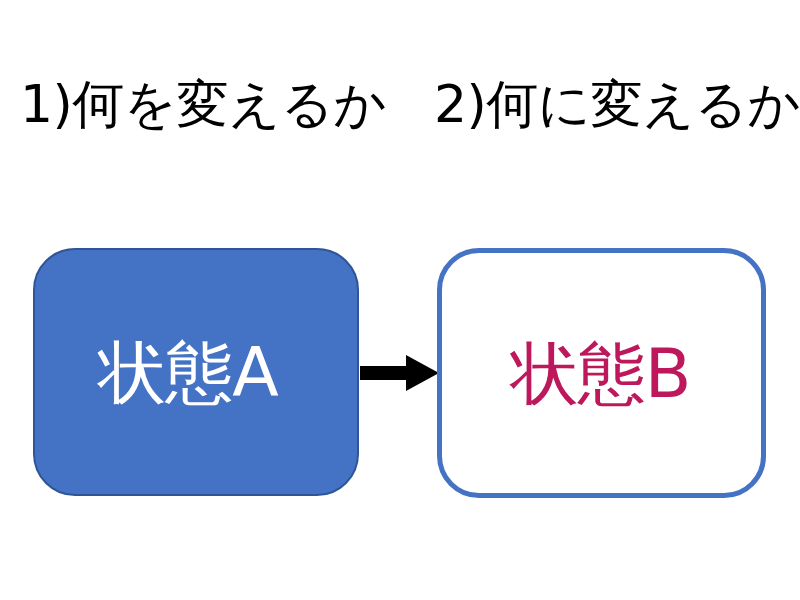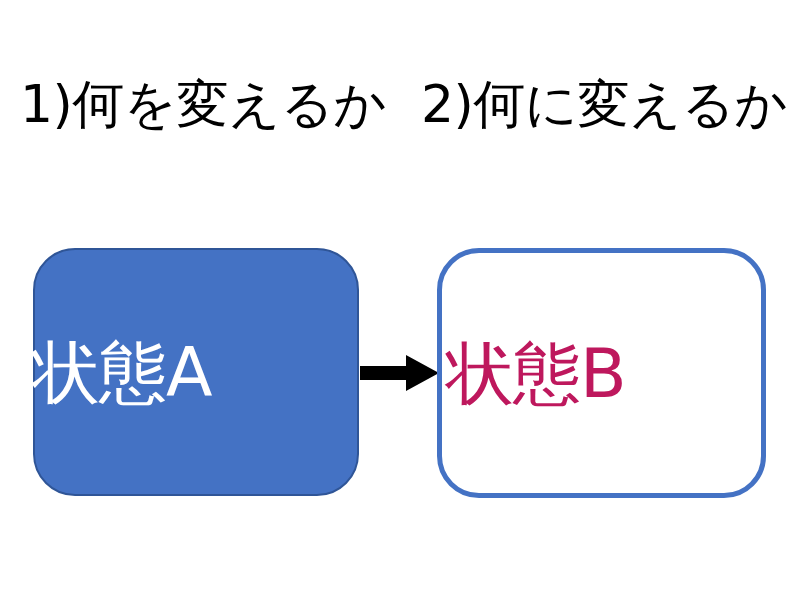--- a/index.html
+++ b/index.html
@@ -33,31 +33,32 @@
     line-height: 60px;
     font-weight: 400;
     letter-spacing: -0.5px;
     font-family: "DejaVu Sans", "Liberation Sans", sans-serif;
   }
   #heading-before {
     left: 20px;
     top: 74px;
   }
   #heading-after {
-    left: 421px;
+    left: 434px;
     top: 74px;
   }
 
   
   .state-box {
     position: absolute;
     box-sizing: border-box;
     border-radius: 42px;
     display: flex;
     align-items: center;
+    justify-content: center;
     padding-left: 10px;
   }
 
   #box-before {
     left: 33px;
     top: 248px;
     width: 326px;
     height: 248px;
     background: #4472C4;
     border: 2px solid #2F5597;

